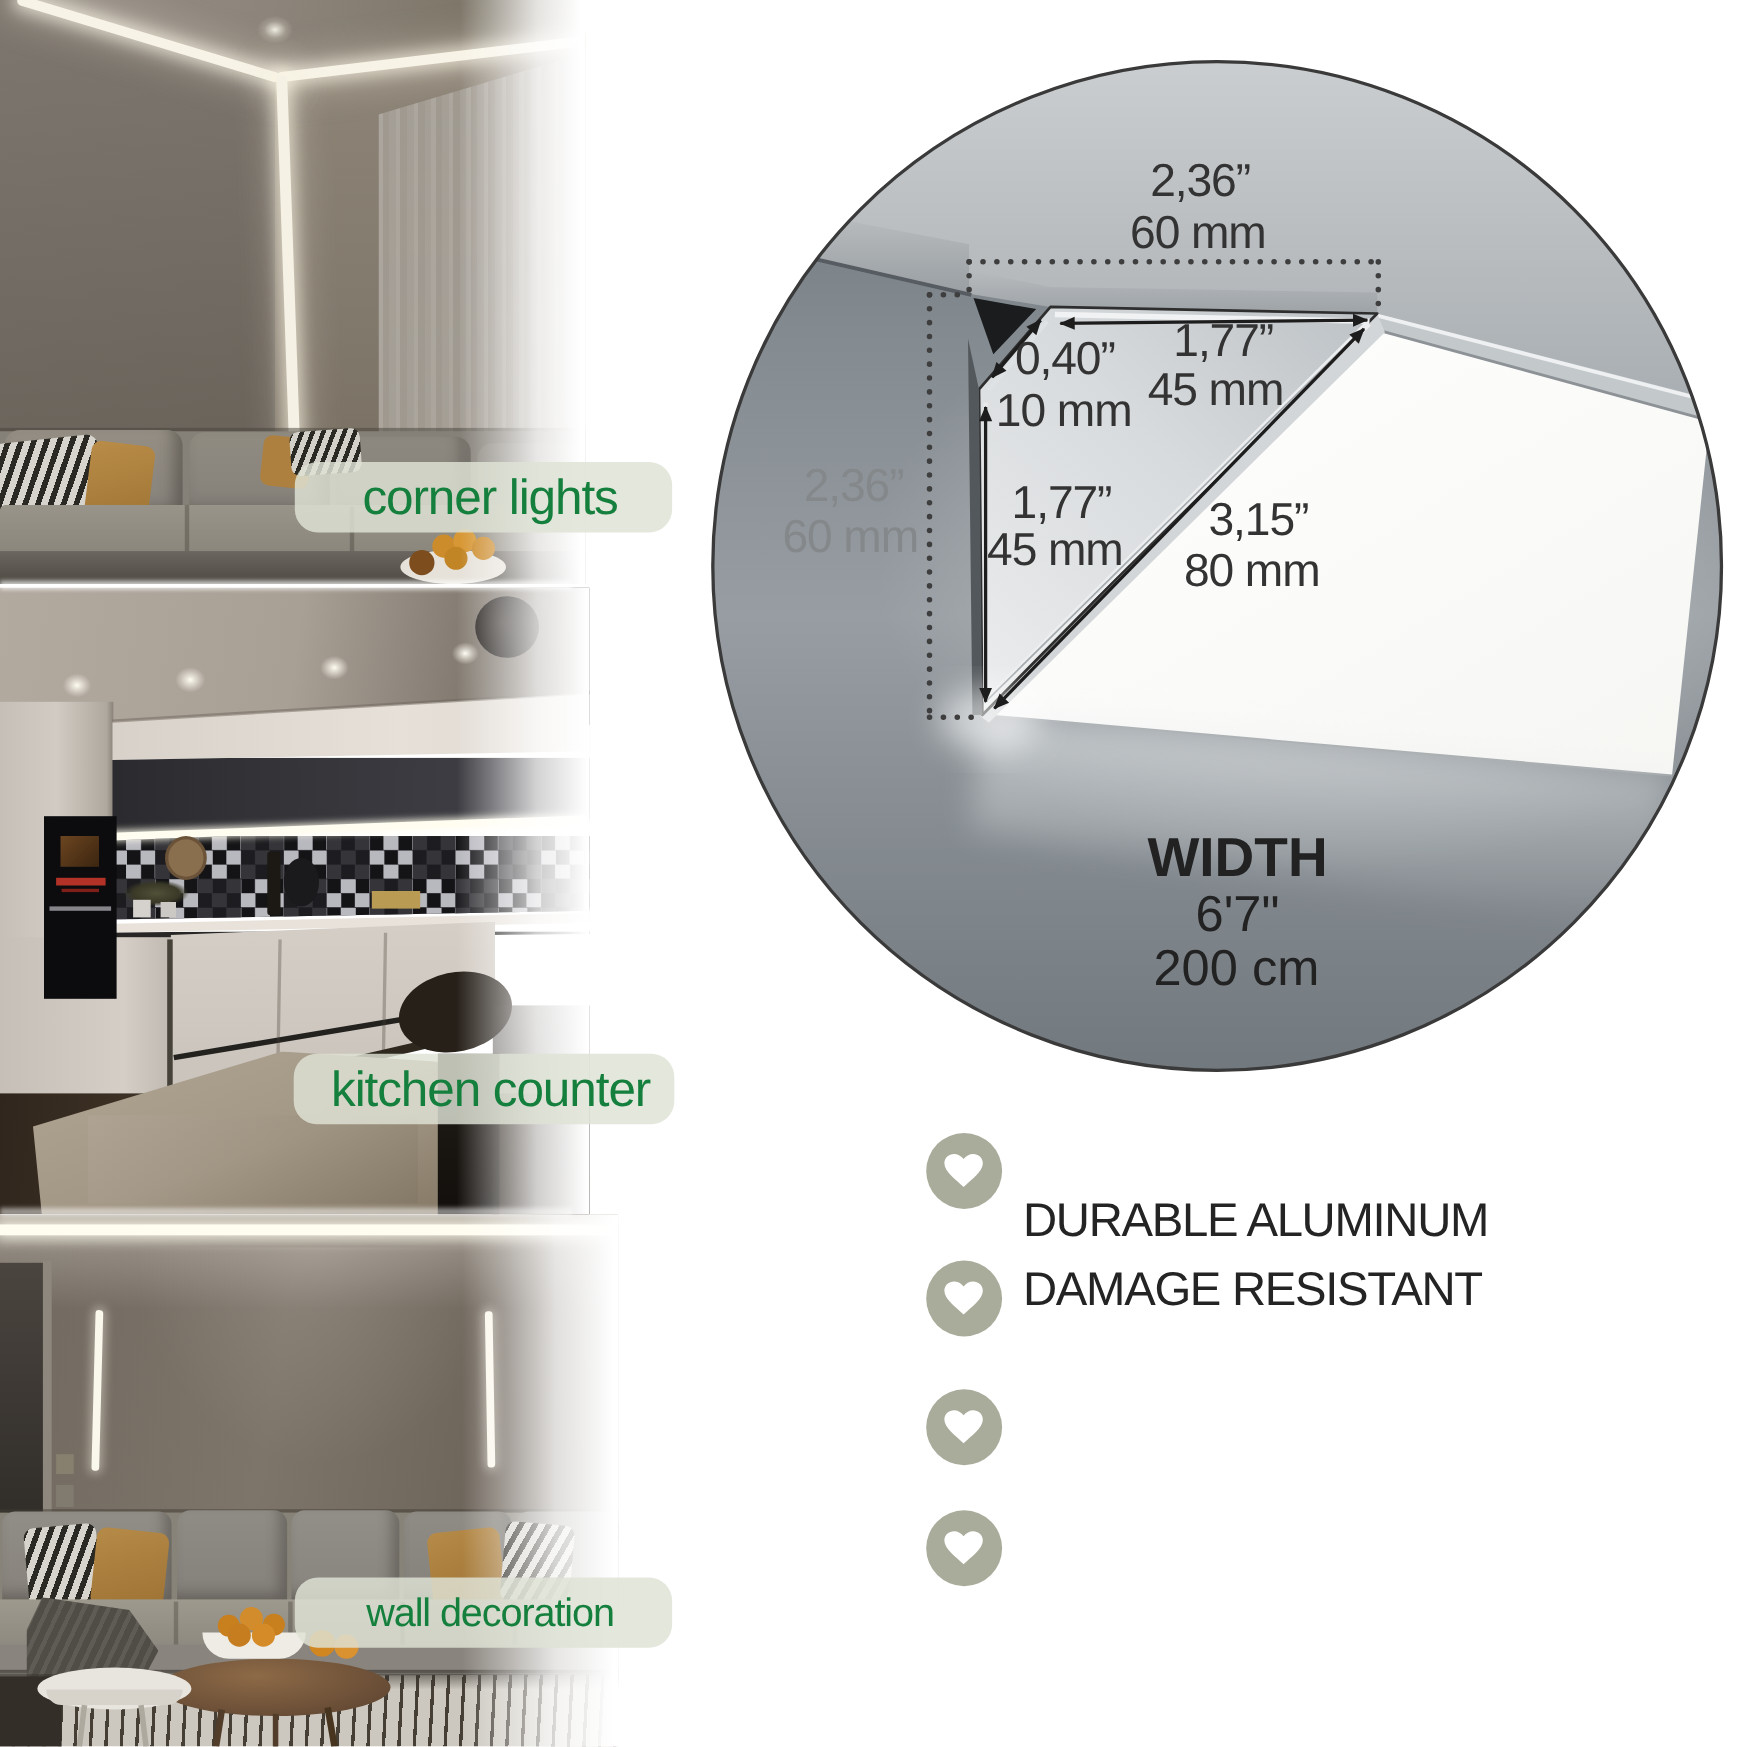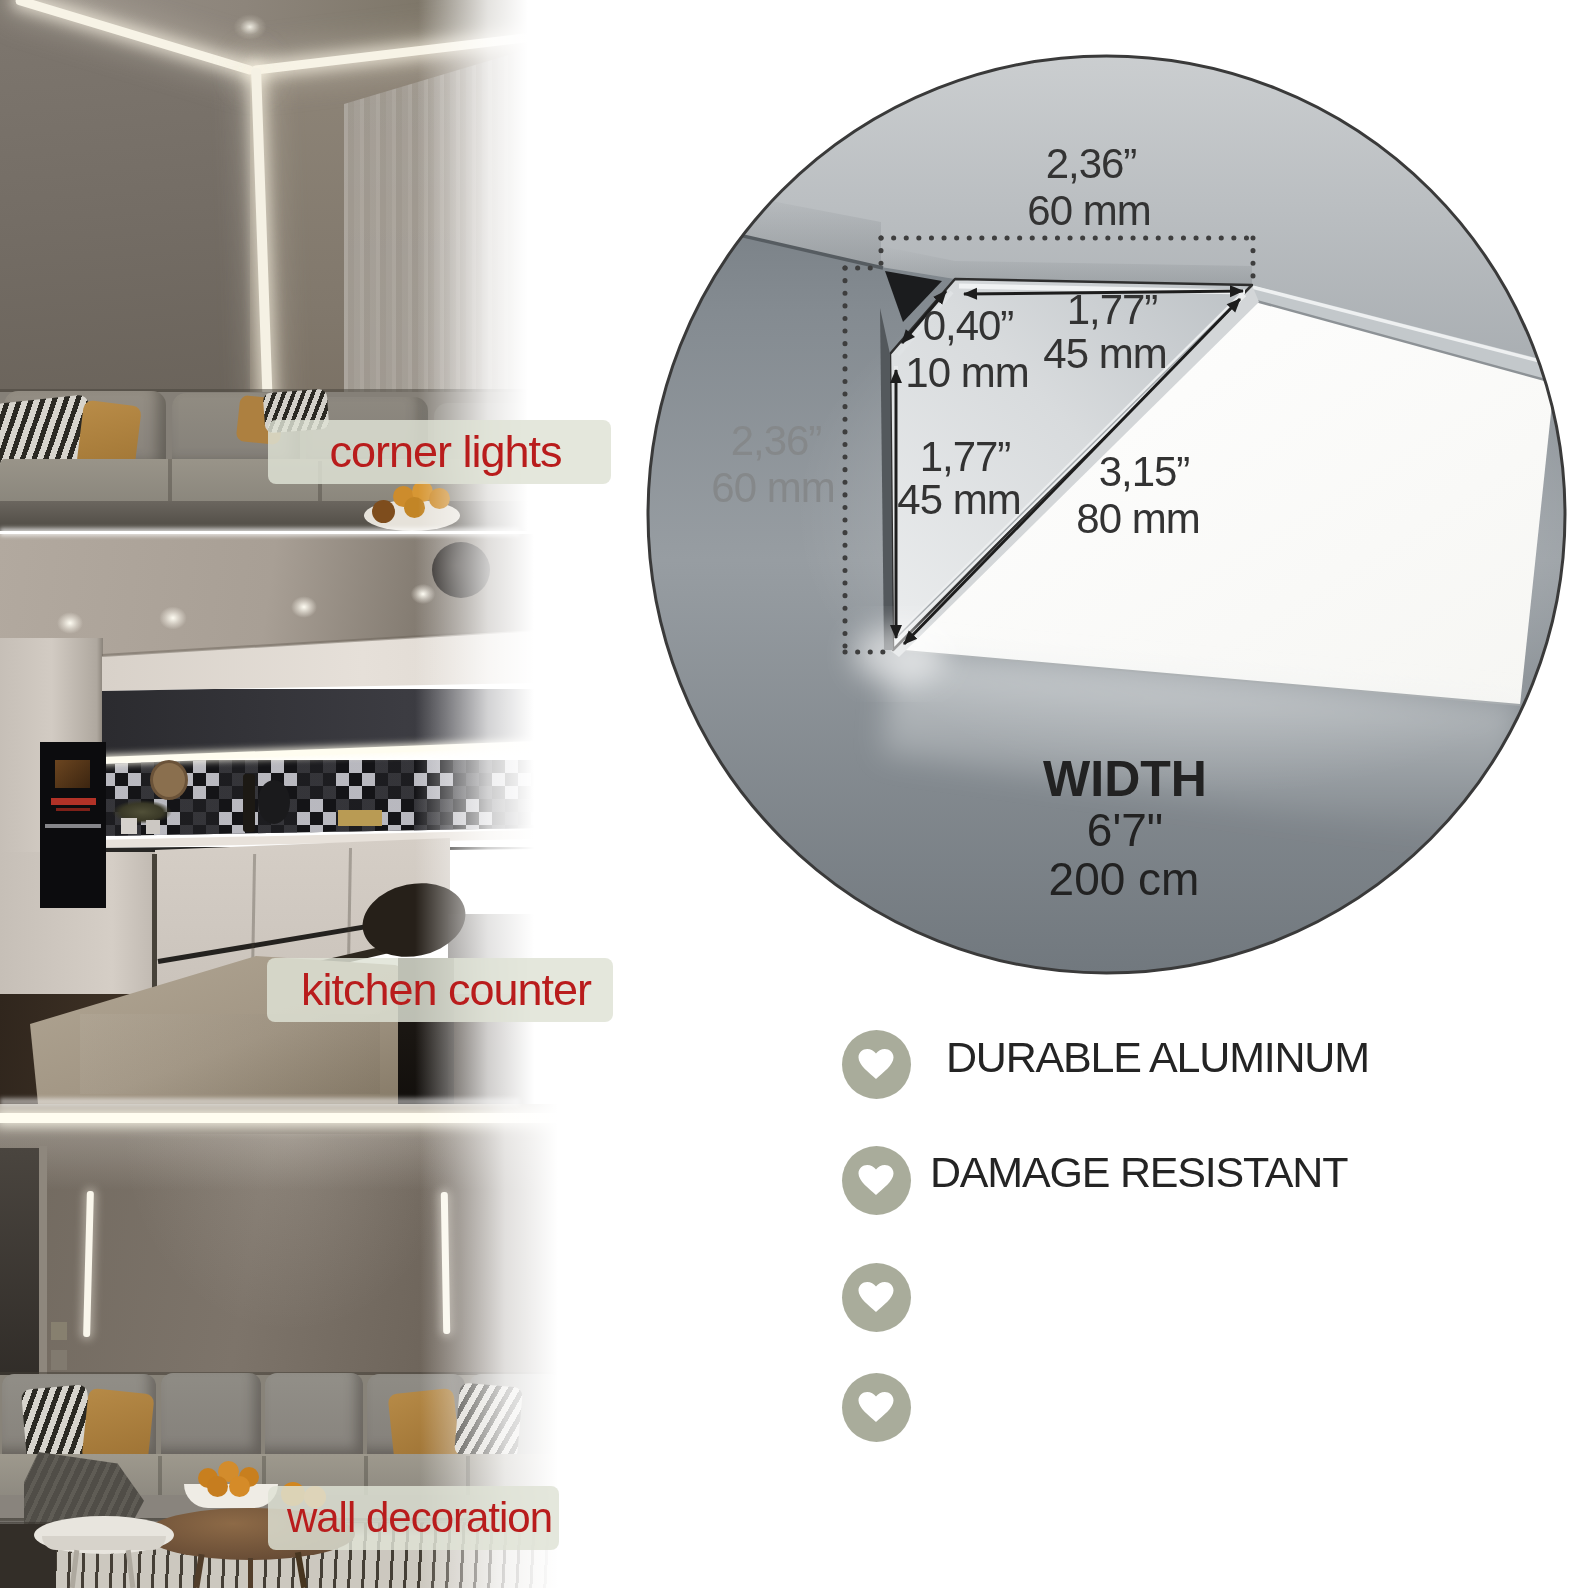--- a/index.html
+++ b/index.html
@@ -1,20 +1,20 @@
 <!DOCTYPE html>
 <html><head>
 <meta charset="utf-8">
 <style>
   html,body{margin:0;padding:0;background:#fff;}
   #page{position:relative;width:1588px;height:1588px;background:#fff;overflow:hidden;
         font-family:"Liberation Sans",sans-serif;}
   #page *{position:absolute;box-sizing:border-box;}
-  .pill{background:rgba(222,226,213,.83);border-radius:8px;display:flex;
-        align-items:center;justify-content:center;color:#b91c1c;letter-spacing:-1px;padding-left:12px;}
+  .pill{background:rgba(222,226,213,.83);border-radius:21px;display:flex;
+        align-items:center;justify-content:center;color:#15803d;letter-spacing:-1px;padding-left:12px;}
   .feat{font-size:43px;line-height:48px;color:#242424;letter-spacing:-1.2px;}
 </style>
 </head>
 <body>
 <div id="page">
 
 <div id="photo1" style="left:0;top:0;width:532px;height:531px;overflow:hidden;">
 
   <div style="left:0;top:0;width:280px;height:531px;background:linear-gradient(175deg,#7e776f 0%,#746d65 40%,#645d54 100%);"></div>
 
@@ -217,21 +217,21 @@
 </div>
 
 <div style="left:0;top:528px;width:520px;height:8px;background:rgba(255,255,255,.7);filter:blur(2px);"></div>
 
 <div style="left:0;top:1098px;width:520px;height:8px;background:rgba(255,255,255,.5);filter:blur(2px);"></div>
 
 <div class="pill" style="left:268px;top:420px;width:343px;height:64px;font-size:45px;">corner lights</div>
 
 <div class="pill" style="left:267px;top:958px;width:346px;height:64px;font-size:45px;">kitchen counter</div>
 
-<div class="pill" style="left:268px;top:1486px;width:291px;height:64px;font-size:42px;">wall decoration</div>
+<div class="pill" style="left:268px;top:1434px;width:343px;height:64px;font-size:36px;">wall decoration</div>
 
 <svg id="diagram" style="left:646px;top:54px;" width="921" height="921" viewBox="0 0 921 921">
   <defs>
     <filter id="soft" x="-30%" y="-30%" width="160%" height="160%">
           <feGaussianBlur stdDeviation="14"></feGaussianBlur>
         </filter>
     <clipPath id="cclip">
           <circle cx="460.5" cy="460.5" r="459"></circle>
         </clipPath>
     <linearGradient id="wallg" x1="0" y1="0" x2="0" y2="1">
@@ -352,21 +352,21 @@
     </g>
   </g>
 
   <circle cx="460.5" cy="460.5" r="458.5" fill="none" stroke="#3a3a3a" stroke-width="3"></circle>
 </svg>
 
 <div style="left:842px;top:1030px;width:69px;height:69px;border-radius:50%;background:#a9ac9b;"></div>
 <svg style="left:857px;top:1048px;" width="38" height="32" viewBox="0 0 38 32">
       <path d="M19 31 C12 24.5,1.5 17,1.5 9.5 C1.5 4.2,5.8 1,10.2 1 C13.8 1,17 2.8,19 5.6 C21 2.8,24.2 1,27.8 1 C32.2 1,36.5 4.2,36.5 9.5 C36.5 17,26 24.5,19 31 Z" fill="#fff"></path>
     </svg>
-<div class="feat" style="left:930px;top:1033px;margin-left:16px;">DURABLE ALUMINUM</div>
+<div class="feat" style="left:930px;top:1086px;">DURABLE ALUMINUM</div>
 
 <div style="left:842px;top:1146px;width:69px;height:69px;border-radius:50%;background:#a9ac9b;"></div>
 <svg style="left:857px;top:1164px;" width="38" height="32" viewBox="0 0 38 32">
       <path d="M19 31 C12 24.5,1.5 17,1.5 9.5 C1.5 4.2,5.8 1,10.2 1 C13.8 1,17 2.8,19 5.6 C21 2.8,24.2 1,27.8 1 C32.2 1,36.5 4.2,36.5 9.5 C36.5 17,26 24.5,19 31 Z" fill="#fff"></path>
     </svg>
 <div class="feat" style="left:930px;top:1148px;">DAMAGE RESISTANT</div>
 
 <div style="left:842px;top:1263px;width:69px;height:69px;border-radius:50%;background:#a9ac9b;"></div>
 <svg style="left:857px;top:1281px;" width="38" height="32" viewBox="0 0 38 32">
       <path d="M19 31 C12 24.5,1.5 17,1.5 9.5 C1.5 4.2,5.8 1,10.2 1 C13.8 1,17 2.8,19 5.6 C21 2.8,24.2 1,27.8 1 C32.2 1,36.5 4.2,36.5 9.5 C36.5 17,26 24.5,19 31 Z" fill="#fff"></path>

